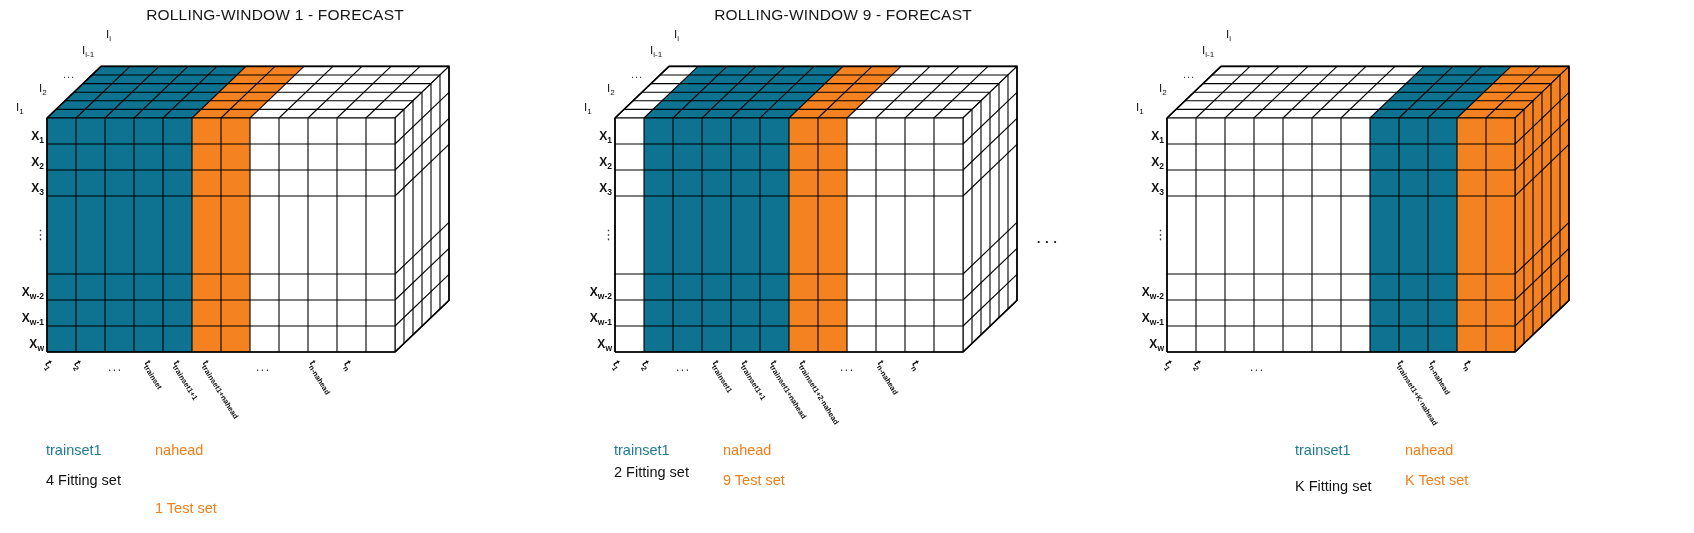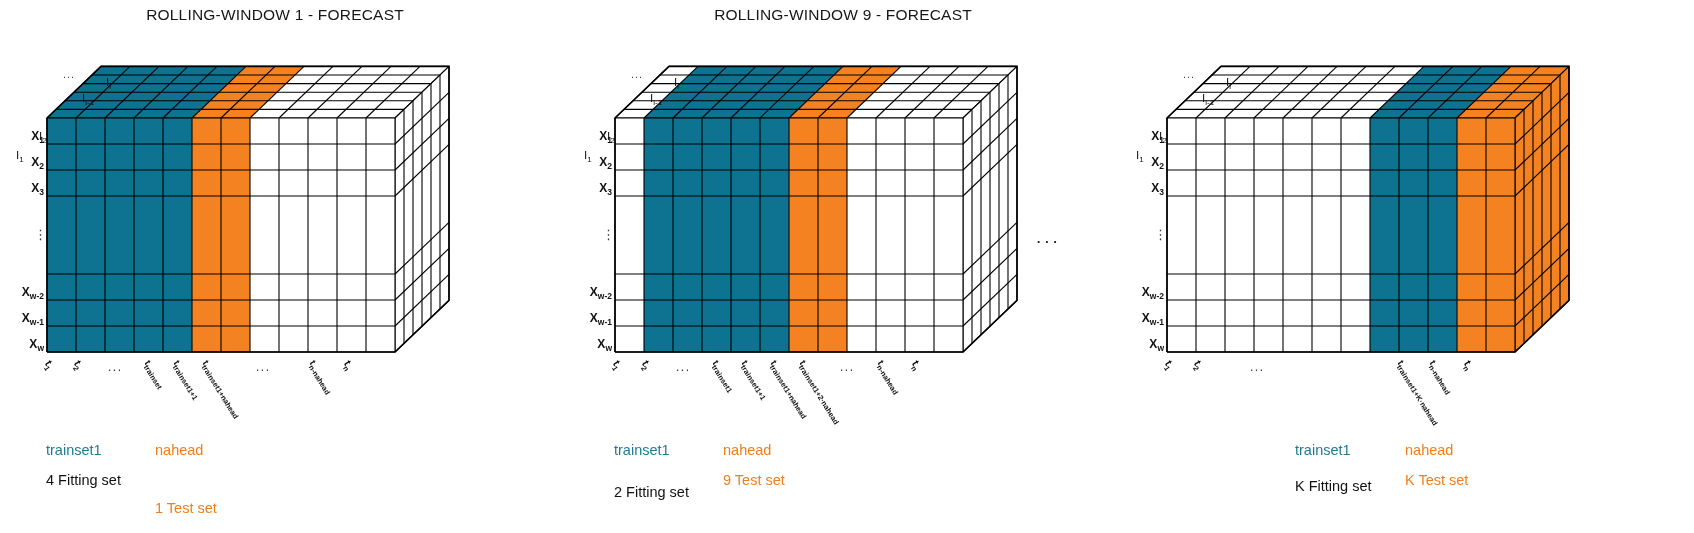--- a/index.html
+++ b/index.html
@@ -31,21 +31,20 @@
   .cube{position:absolute;left:0;top:0;width:550px;height:420px;}
   .cube svg{position:absolute;left:0;top:0;}
 
   
   .depth-labels{position:absolute;left:0;top:0;}
   .dlab{
     position:absolute;
     font-size:11.5px;
     color:#111;
     white-space:nowrap;
-    margin-top:48px;
   }
   .dlab sub{font-size:8px;}
   .dots-depth{
     position:absolute;
     font-size:11px;letter-spacing:1px;color:#444;
   }
 
   
   .row-labels{position:absolute;left:0;top:0;}
   .rlab{
@@ -347,21 +346,21 @@
       <div class="tlab" style="left:210px;top:358px;">t<sub>trainset1+nahead</sub></div>
       <div class="tlab" style="left:239px;top:358px;">t<sub>trainset1+2·nahead</sub></div>
       <div class="hdots" style="left:272px;top:360px;">...</div>
       <div class="tlab" style="left:317px;top:358px;">t<sub>n-nahead</sub></div>
       <div class="tlab short" style="left:352px;top:358px;">t<sub>n</sub></div>
     </div>
 
     <div class="legend">
       <div class="legend-cell lg-train" style="left:46px;top:10px;">trainset1</div>
       <div class="legend-cell lg-nahead" style="left:155px;top:10px;">nahead</div>
-      <div class="legend-cell lg-fit" style="left:46px;top:52px;text-align:right;">2 Fitting set</div>
+      <div class="legend-cell lg-fit" style="left:46px;top:32px;text-align:right;">2 Fitting set</div>
       <div class="legend-cell lg-test" style="left:155px;top:40px;">9 Test set</div>
     </div>
   </div>
 
   <div class="panel" id="panel-3">
     <div class="cube" id="cube-3">
         <svg width="550" height="420" shape-rendering="geometricPrecision">
           <polygon points="47,118 76,118 130,66.4 101,66.4" fill="#ffffff" stroke="none"></polygon>
           <polygon points="76,118 105,118 159,66.4 130,66.4" fill="#ffffff" stroke="none"></polygon>
           <polygon points="105,118 134,118 188,66.4 159,66.4" fill="#ffffff" stroke="none"></polygon>

